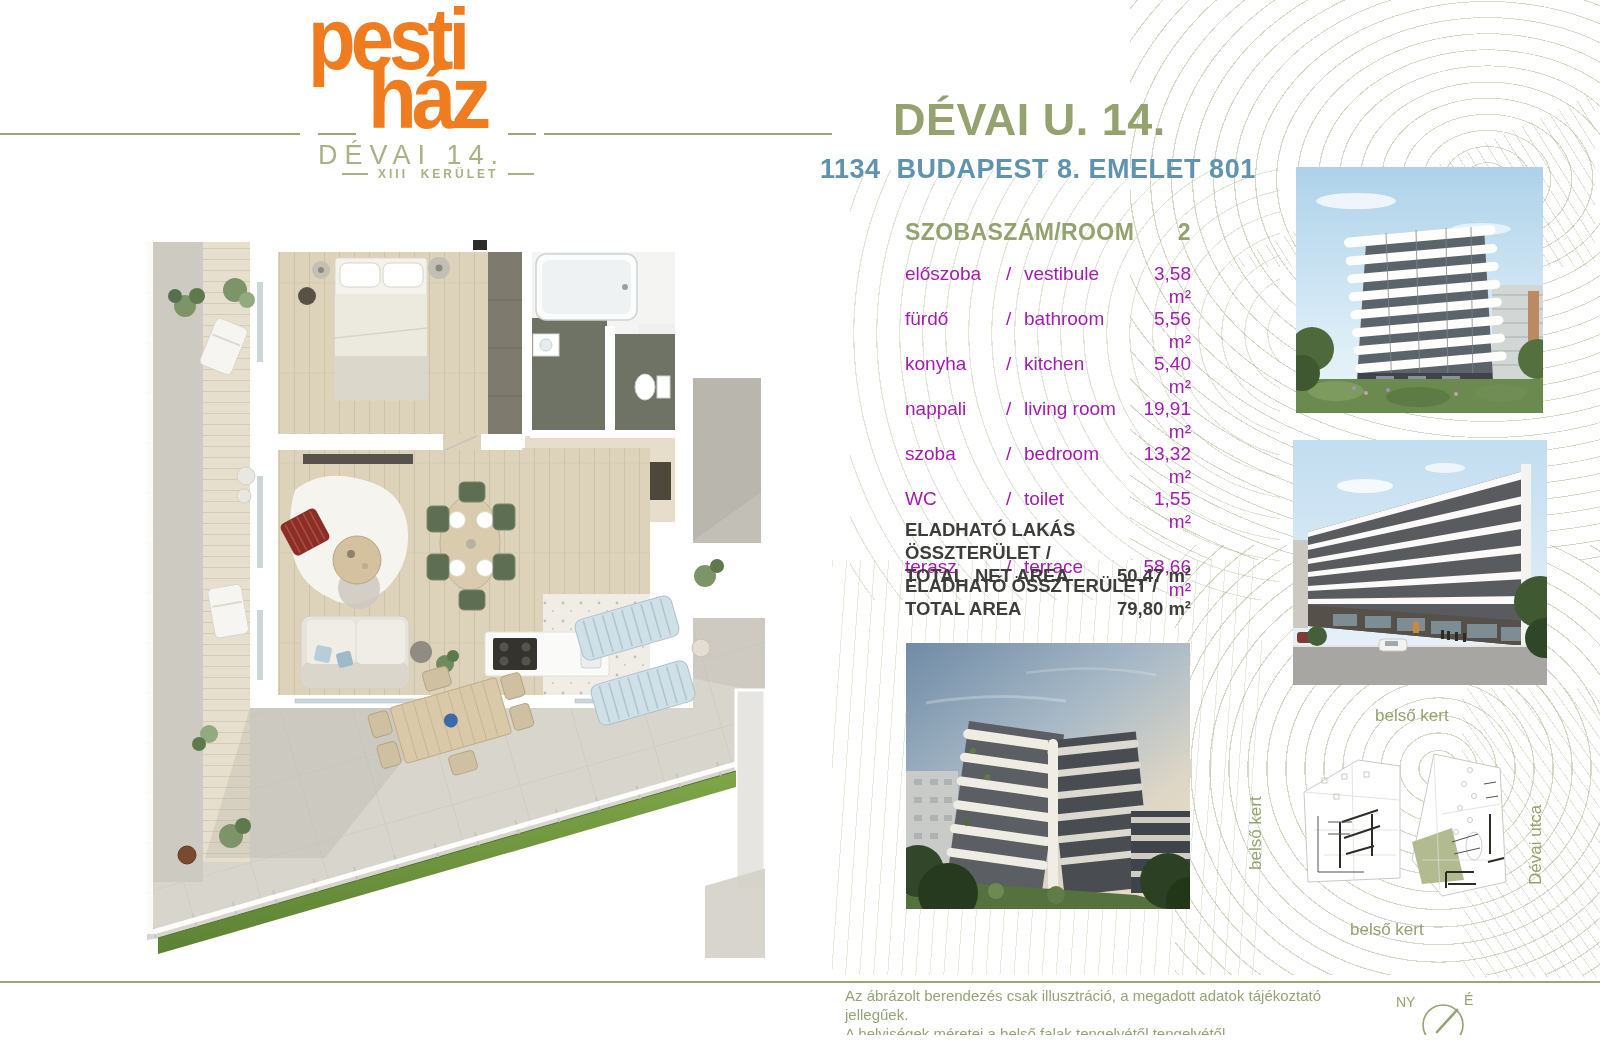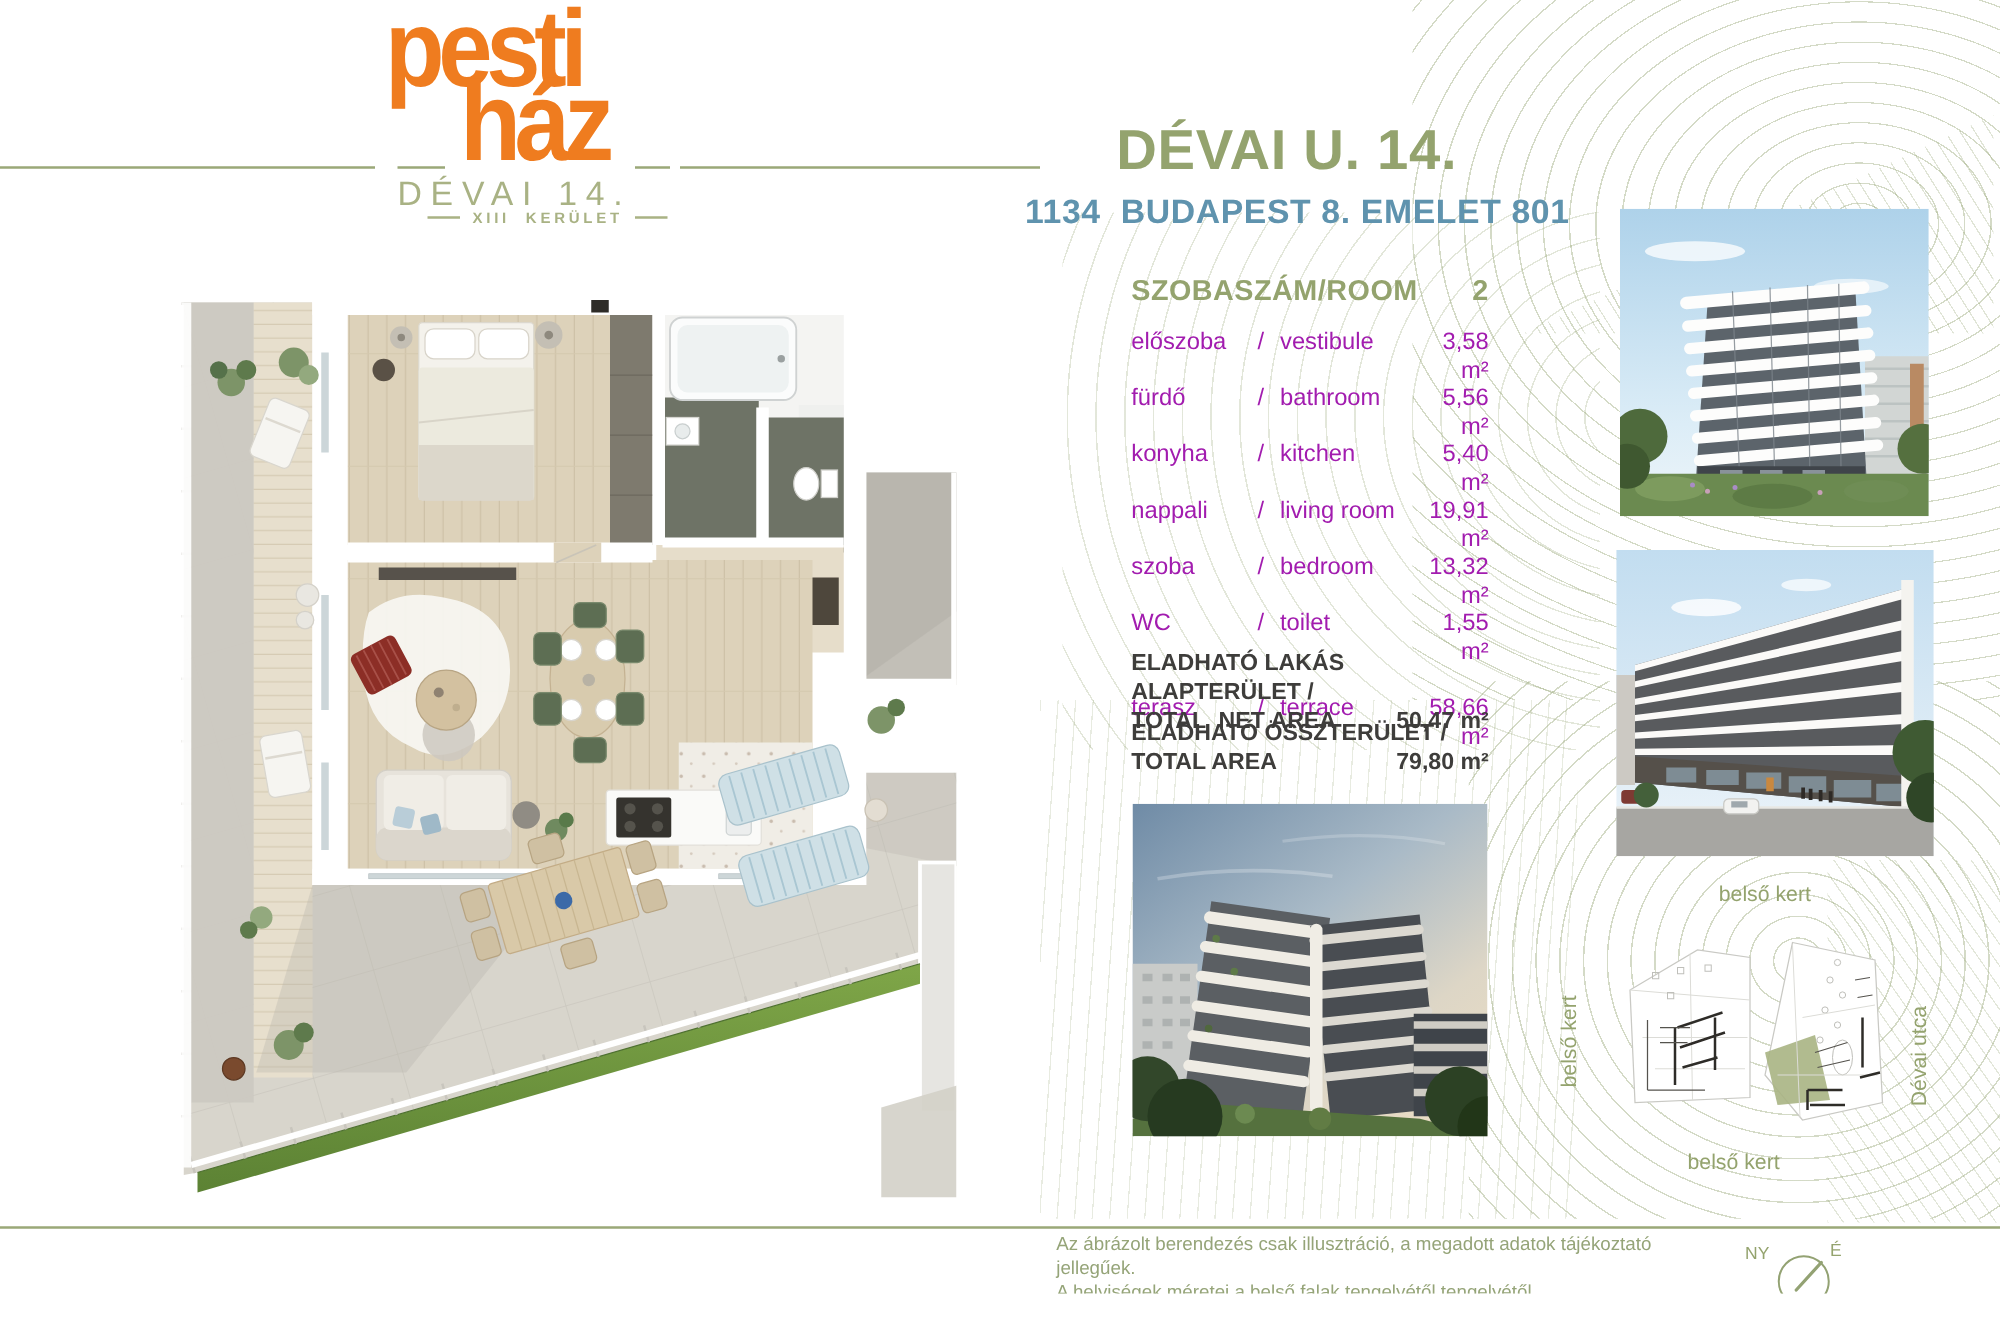--- a/index.html
+++ b/index.html
@@ -326,21 +326,21 @@
       <div class="room-row terrace">
         <span>terasz</span>
           <span>/</span>
           <span>terrace</span>
           <span class="val">58,66 m²</span>
       </div>
     </div>
   </div>
 
   <div class="total" style="top:518px;">
-    <div>ELADHATÓ LAKÁS ALAPTERÜLET /</div>
+    <div>ELADHATÓ LAKÁS ÖSSZTERÜLET /</div>
     <div class="row2">
       <span class="keepws">TOTAL  NET AREA</span>
       <span>50,47 m²</span>
     </div>
   </div>
   <div class="total" style="top:574px;">
     <div>ELADHATÓ ÖSSZTERÜLET /</div>
     <div class="row2">
       <span>TOTAL AREA</span>
       <span>79,80 m²</span>

